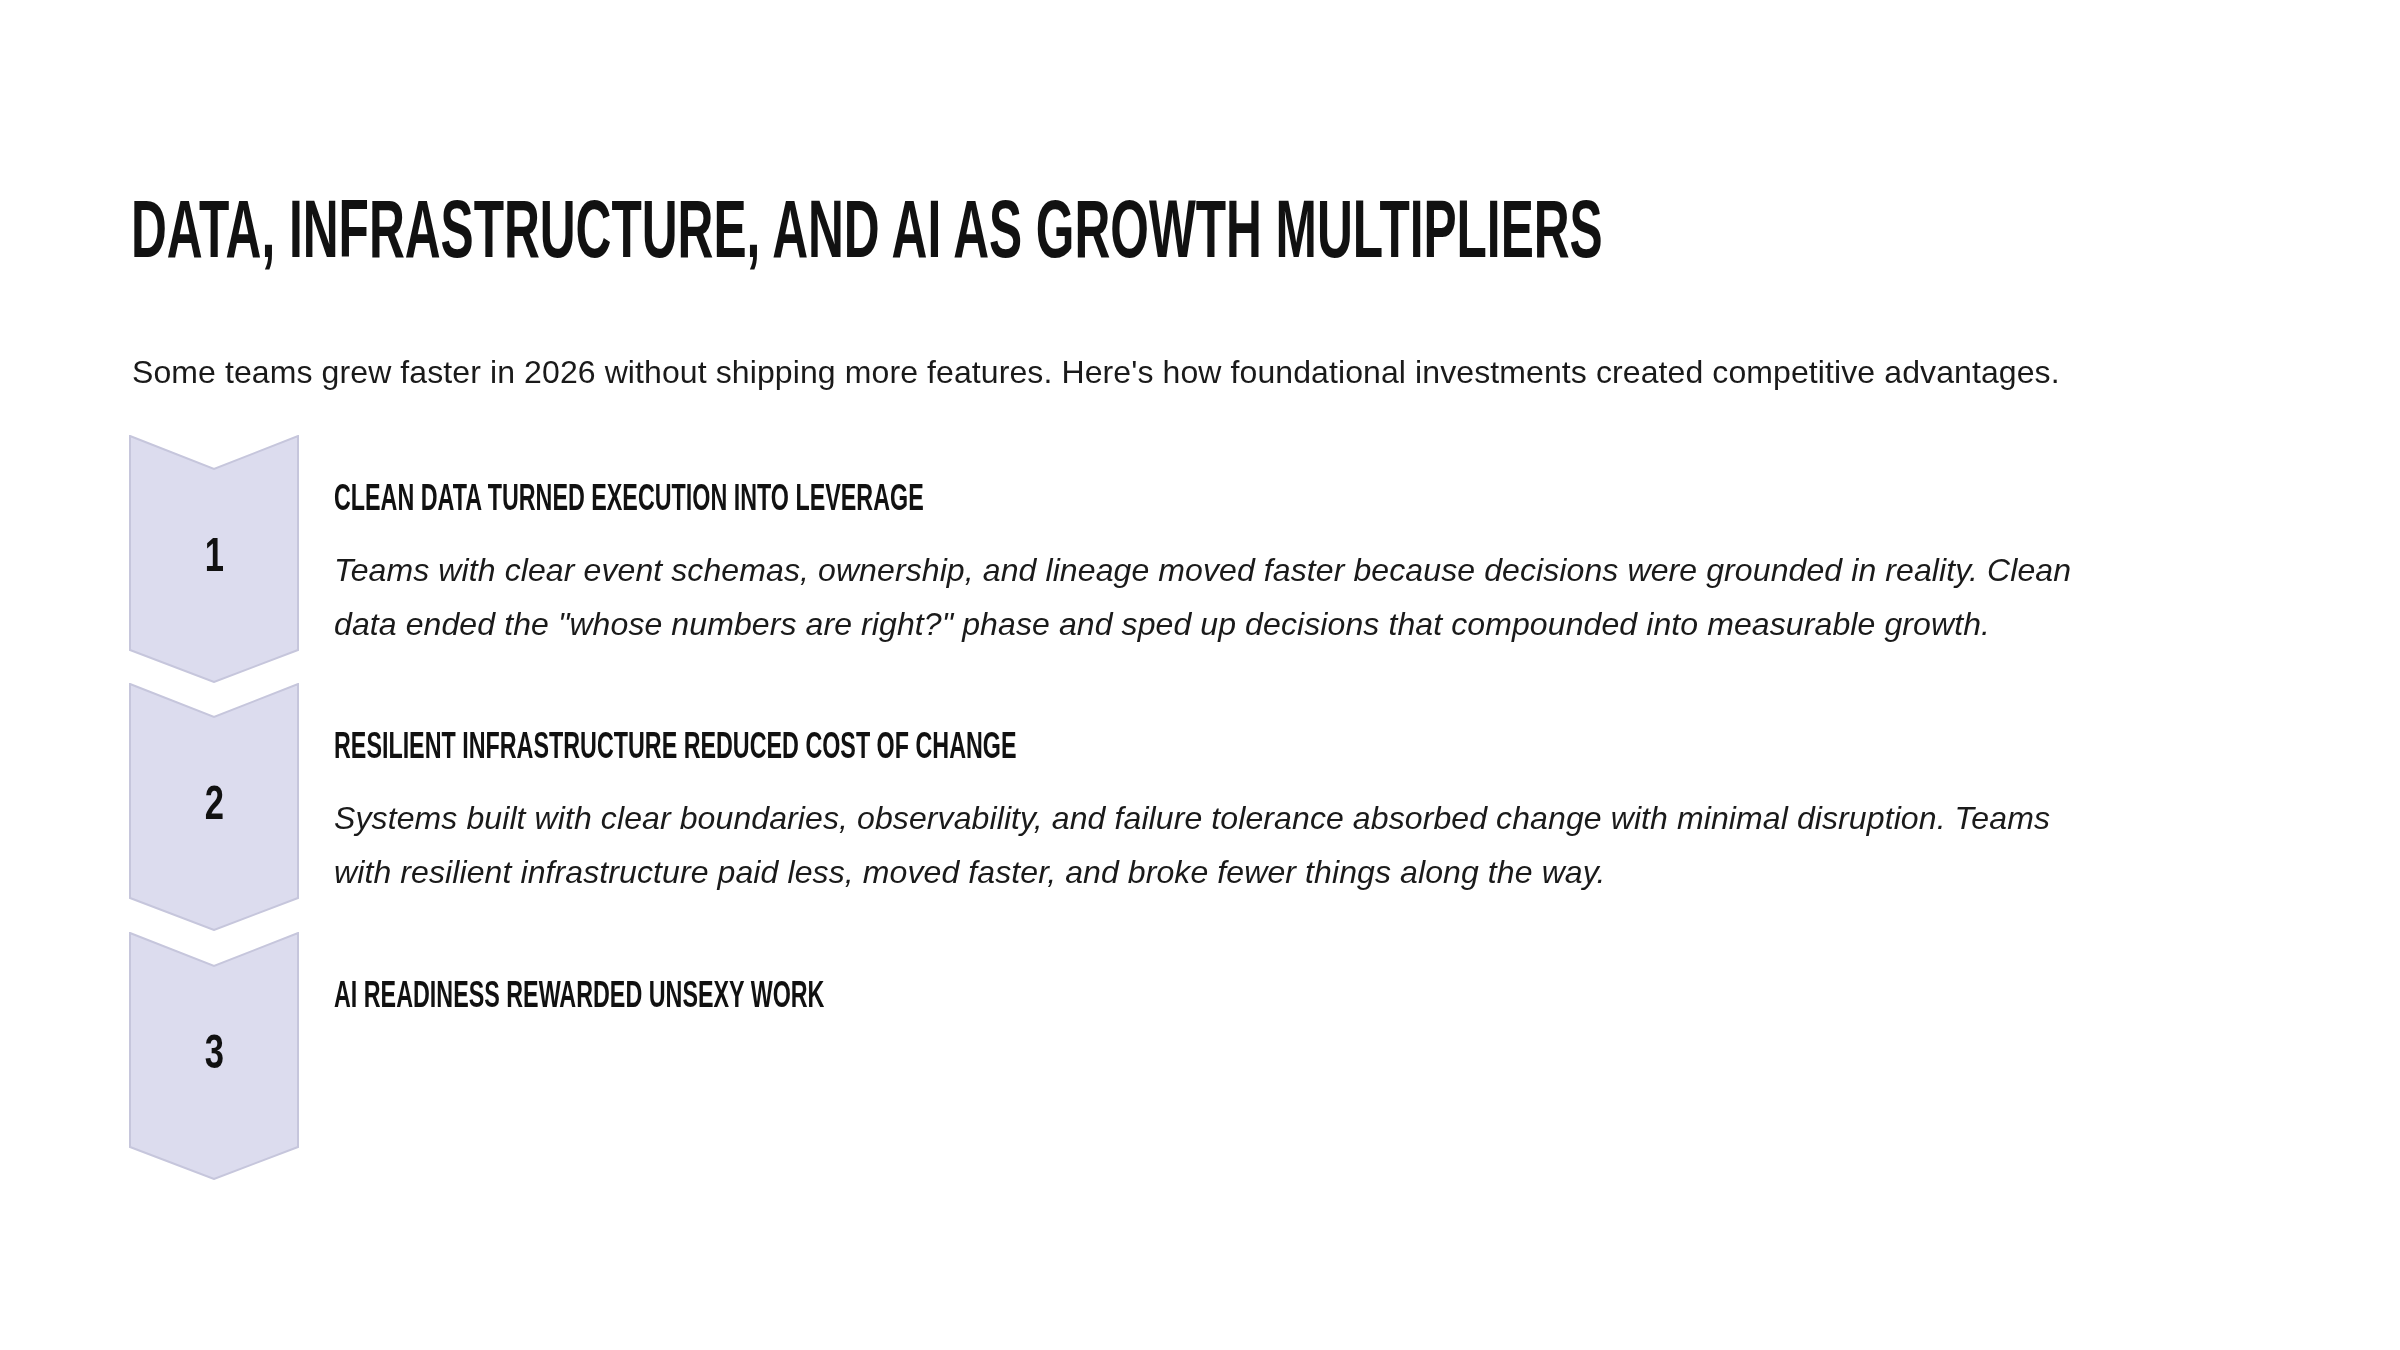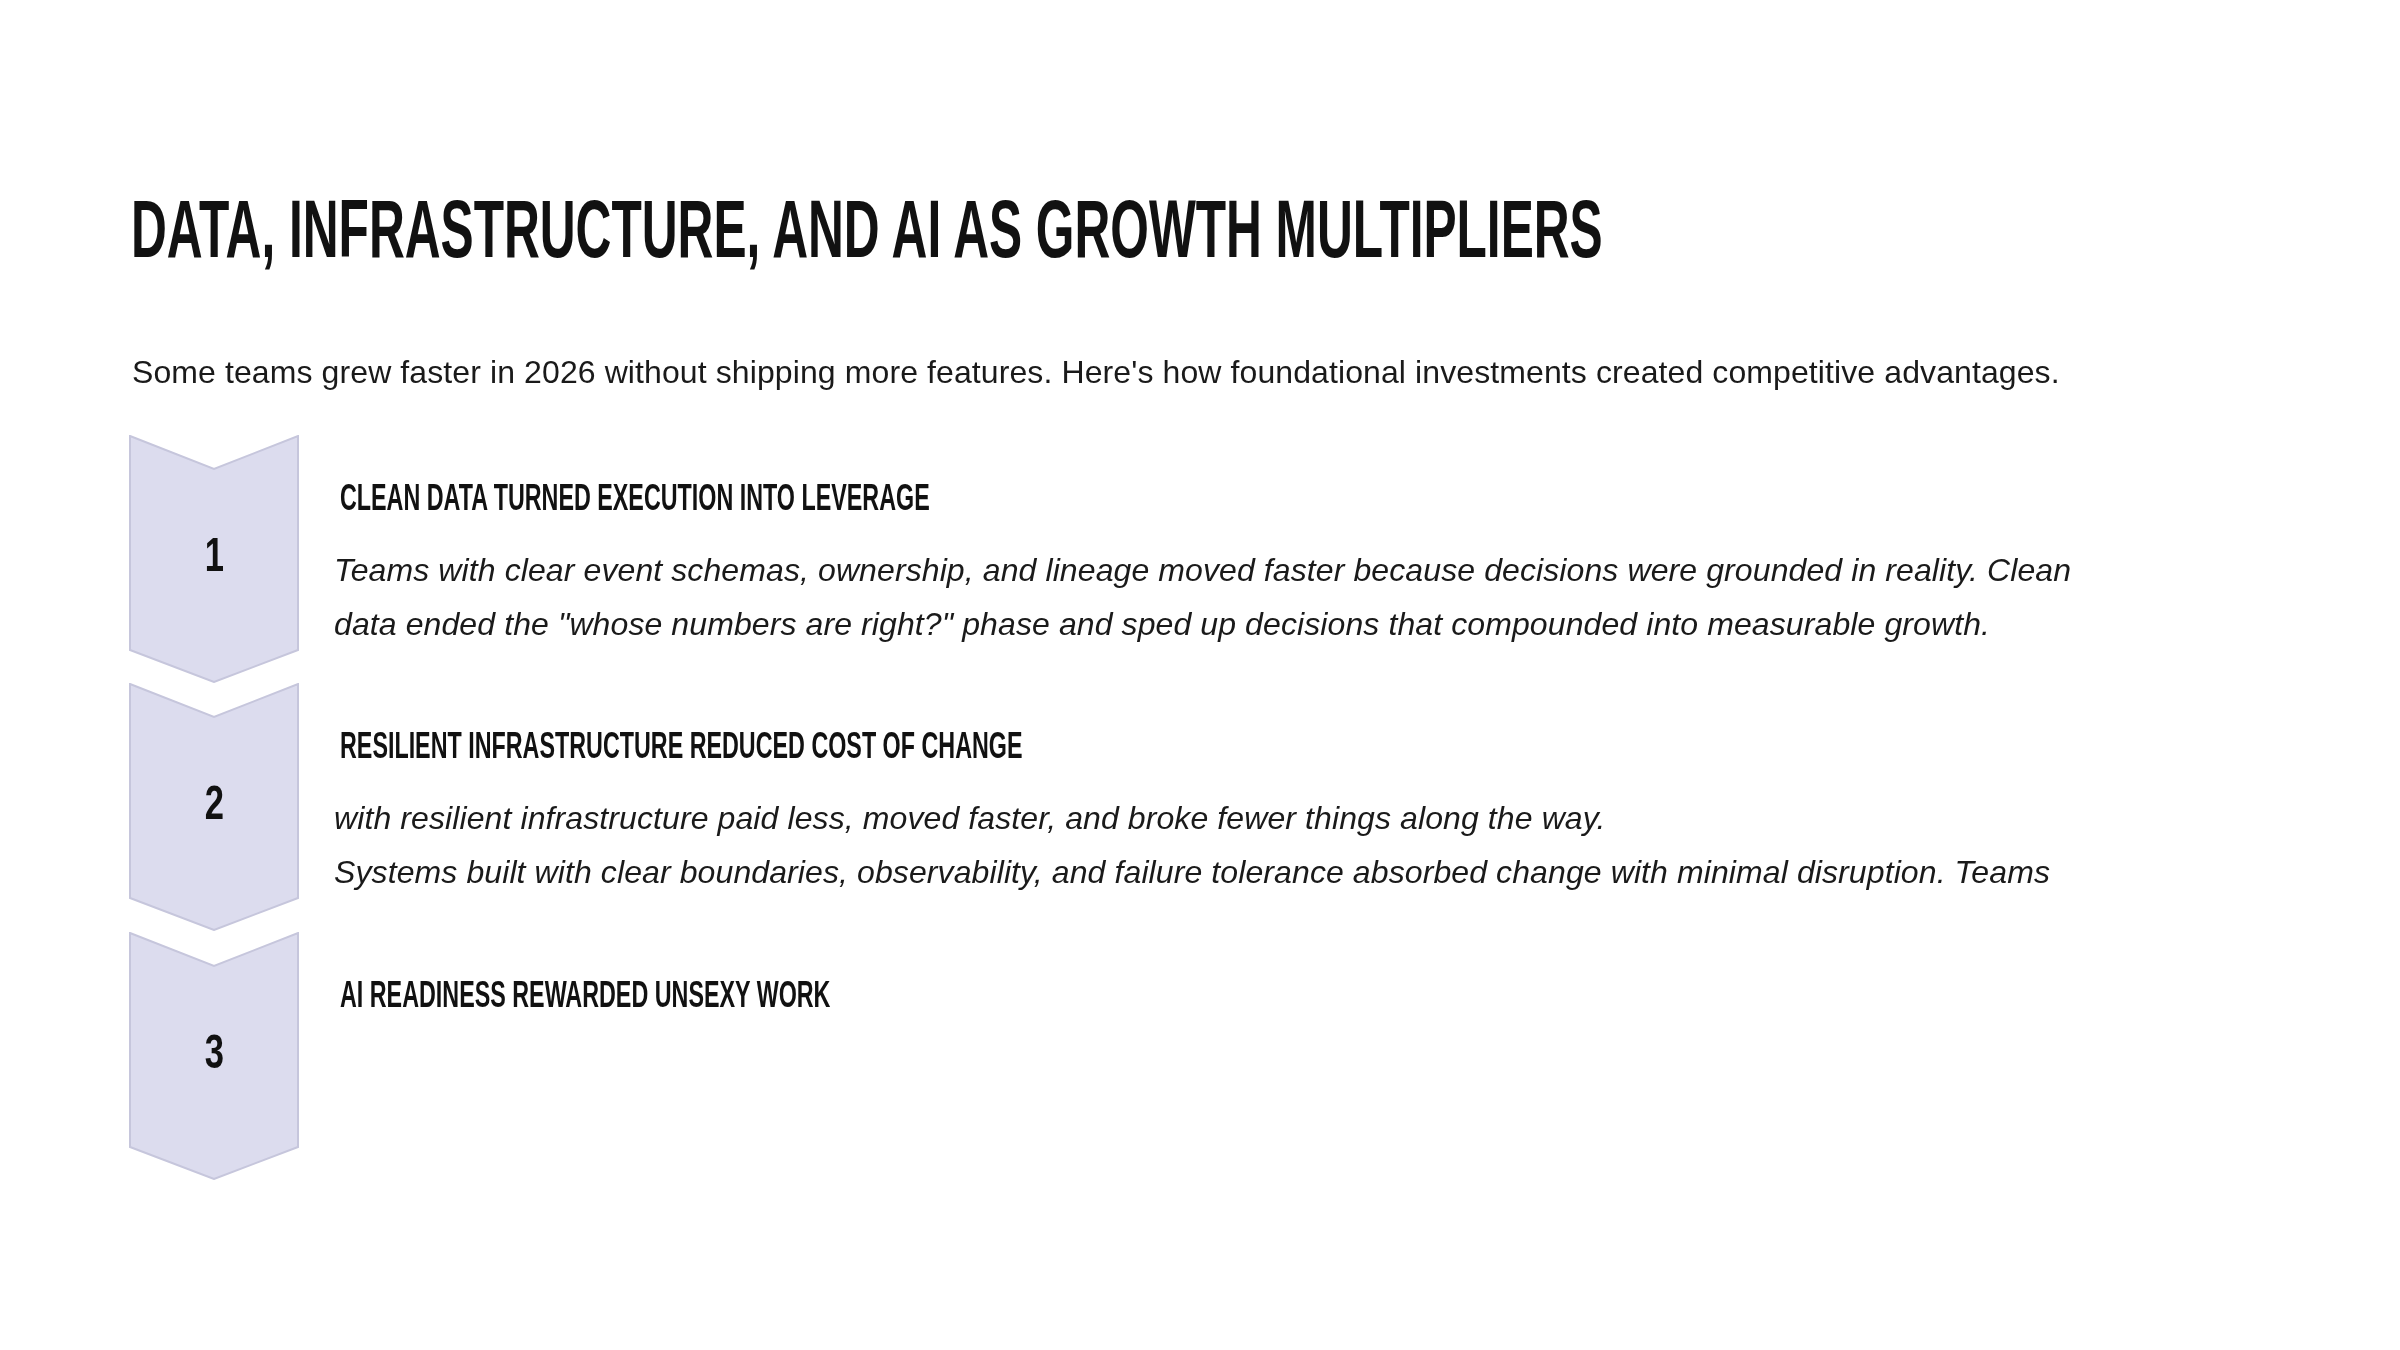--- a/index.html
+++ b/index.html
@@ -21,21 +21,21 @@
   }
   .step { position: absolute; left: 129px; width: 2200px; height: 250px; }
   .chev { position: absolute; left: 0; top: 0; width: 170px; height: 248px; }
   .chev svg { display: block; }
   .chev-num {
     position: absolute; left: 0; width: 170px; top: 90px; height: 60px;
     text-align: center; font-family: "Liberation Sans", sans-serif; font-weight: bold;
     font-size: 48px; line-height: 60px; color: #111111;
   }
   .chev-num span { display: inline-block; transform: scaleX(0.72); }
-  .step-head-wrap { position: absolute; left: 205px; top: 40px; height: 46px; width: 1500px; margin-left: 6px; }
+  .step-head-wrap { position: absolute; left: 205px; top: 40px; height: 46px; width: 1500px; }
   .step-head { font-size: 37px; line-height: 46px; transform: scaleX(0.63); }
   .step-body {
     position: absolute; left: 205px; top: 108px; width: 1960px;
     font-size: 32px; line-height: 54px; color: #1a1a1a; letter-spacing: 0.1px;
   }
   .step-body div { white-space: nowrap; font-style: italic; }
 </style>
 </head>
 <body>
 
@@ -65,22 +65,22 @@
   <div class="chev">
     <svg width="170" height="248" viewBox="0 0 170 248">
       <polygon points="1,1 85,34 169,1 169,215 85,247 1,215" fill="#dcdcee" stroke="#c6c6dc" stroke-width="2"></polygon>
     </svg>
   </div>
   <div class="chev-num"><span>2</span></div>
   <div class="step-head-wrap">
     <span class="cond step-head">RESILIENT INFRASTRUCTURE REDUCED COST OF CHANGE</span>
   </div>
   <div class="step-body">
+    <div>Systems built with clear boundaries, observability, and failure tolerance absorbed change with minimal disruption. Teams</div>
     <div>with resilient infrastructure paid less, moved faster, and broke fewer things along the way.</div>
-    <div>Systems built with clear boundaries, observability, and failure tolerance absorbed change with minimal disruption. Teams</div>
   </div>
 </div>
 
 <div class="step" style="top:932px;">
   <div class="chev">
     <svg width="170" height="248" viewBox="0 0 170 248">
       <polygon points="1,1 85,34 169,1 169,215 85,247 1,215" fill="#dcdcee" stroke="#c6c6dc" stroke-width="2"></polygon>
     </svg>
   </div>
   <div class="chev-num"><span>3</span></div>

